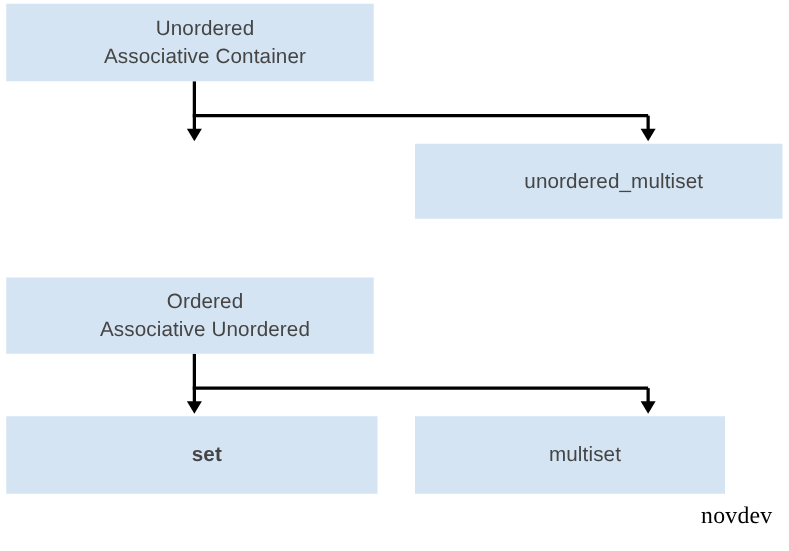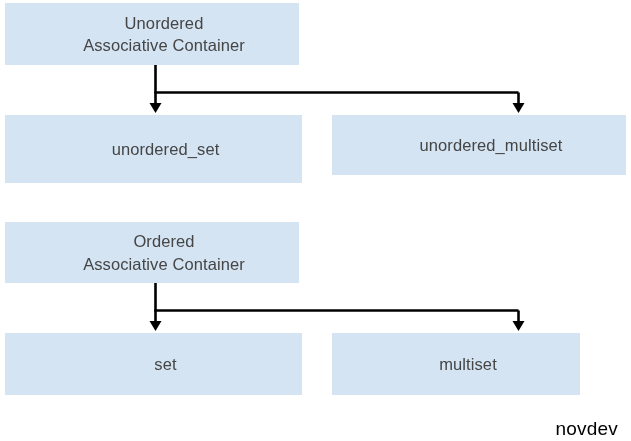--- a/index.html
+++ b/index.html
@@ -43,43 +43,43 @@
     left: 5px;  top: 115px; width: 297px; height: 68px;
   }
   #node-unordered-multiset {
     left: 332px; top: 115px; width: 294px; height: 60px;
   }
   
   #node-ordered-root {
     left: 5px;  top: 222px; width: 294px; height: 61px;
   }
   #node-set {
-    left: 5px;  top: 333px; width: 297px; height: 62px;
+    left: 5px;  top: 333px; width: 297px; height: 62px; font-weight: bold;
   }
   #node-multiset {
     left: 332px; top: 333px; width: 248px; height: 62px;
   }
   
   .connector {
     position: absolute;
     left: 0;
     top: 0;
     width: 631px;
     height: 441px;
     pointer-events: none;
   }
   
   #watermark {
     position: absolute;
     right: 13px;
-    top: 418px;
+    top: 402px;
     color: #000000;
     font-size: 19px;
     letter-spacing: 0.2px;
-    font-family: Liberation Sans, sans-serif;
+    font-family: Liberation Serif, serif;
   }
 </style>
 </head>
 <body>
 
 <div id="diagram">
 
   <svg class="connector" viewBox="0 0 631 441" width="631" height="441" xmlns="http://www.w3.org/2000/svg">
     <g stroke="#000000" stroke-width="2.6" fill="none">
 
@@ -105,26 +105,25 @@
       <polygon points="512.5,103 524.5,103 518.5,113"></polygon>
 
       <polygon points="149.5,321 161.5,321 155.5,331"></polygon>
       <polygon points="512.5,321 524.5,321 518.5,331"></polygon>
     </g>
   </svg>
 
   <div class="node" id="node-unordered-root">Unordered
 Associative Container</div>
 
-  <div class="node" id="node-unordered-set">unordered_set</div>
 
   <div class="node" id="node-unordered-multiset">unordered_multiset</div>
 
   <div class="node" id="node-ordered-root">Ordered
-Associative Container</div>
+Associative Unordered</div>
 
   <div class="node" id="node-set">set</div>
 
   <div class="node" id="node-multiset">multiset</div>
 
   <div id="watermark">novdev</div>
 
 </div>
 
 </body></html>

